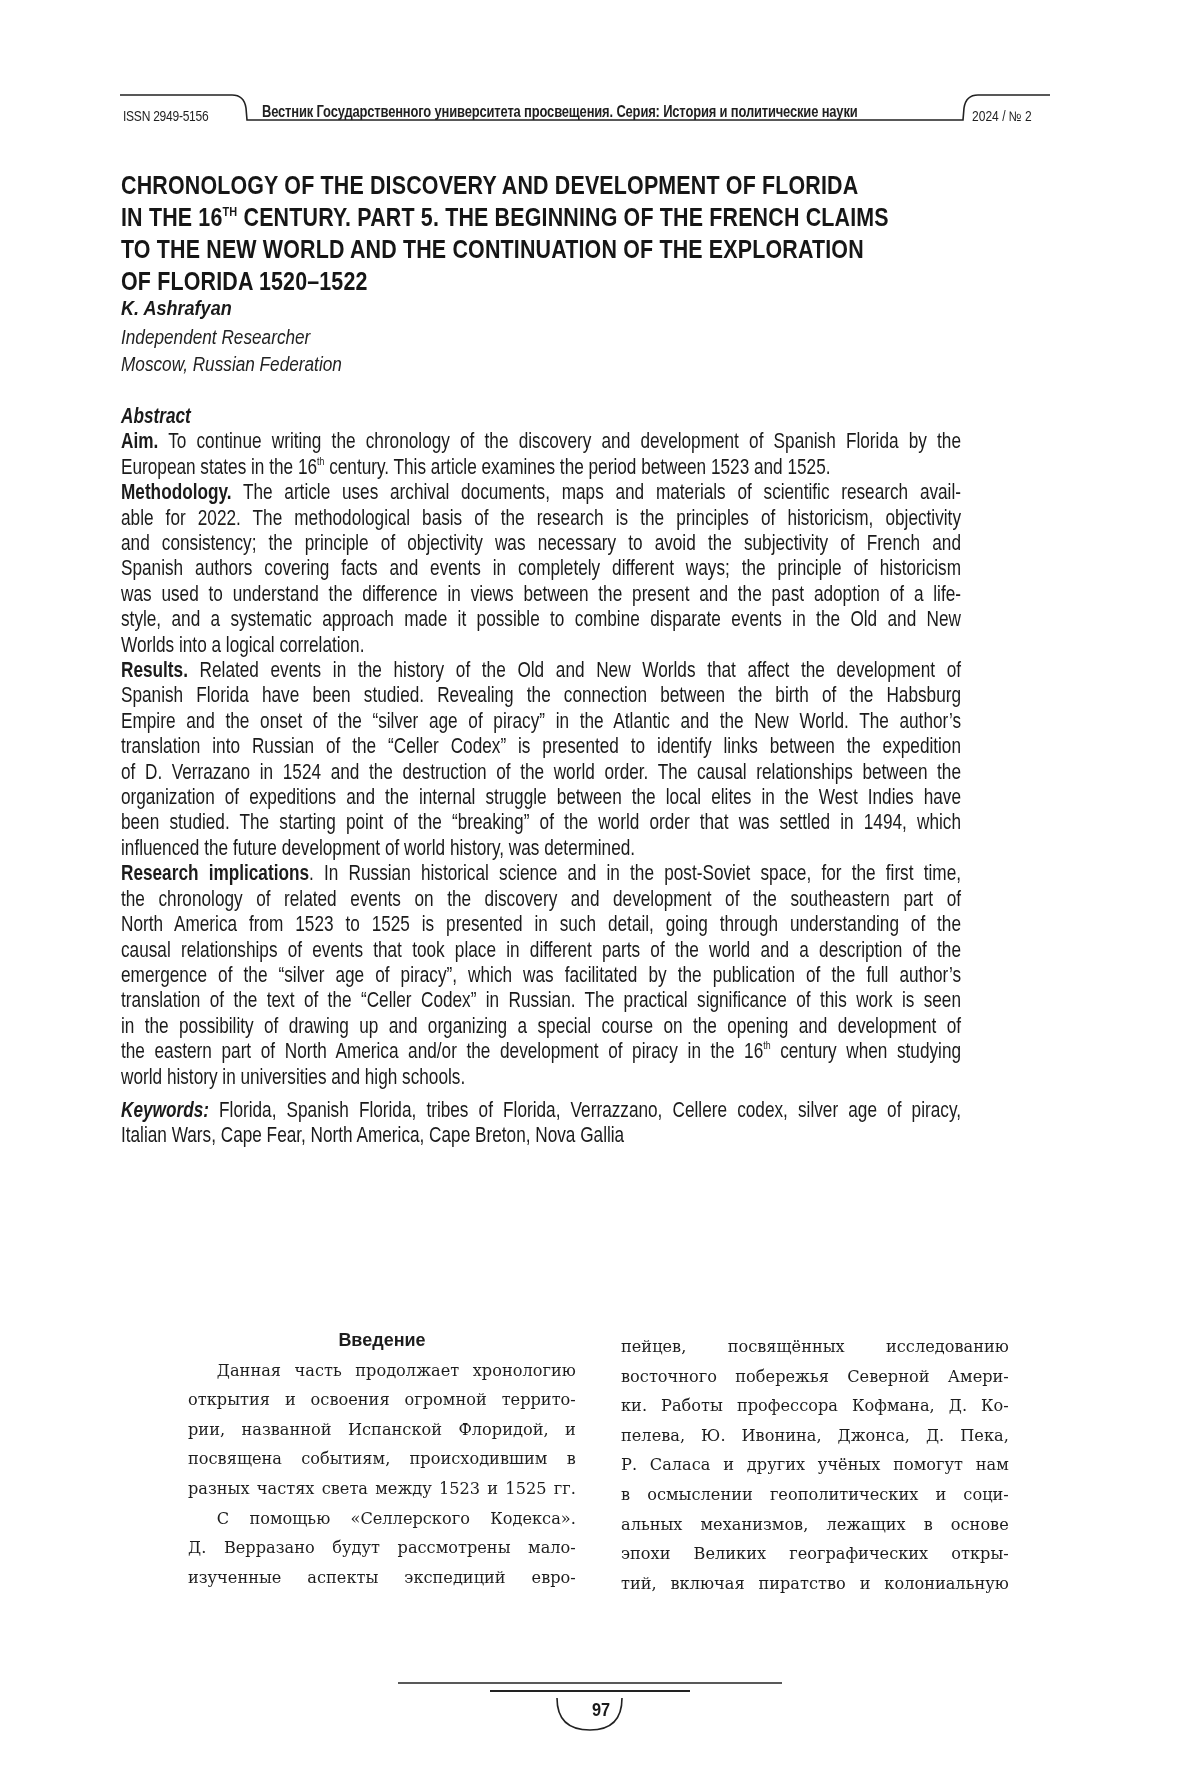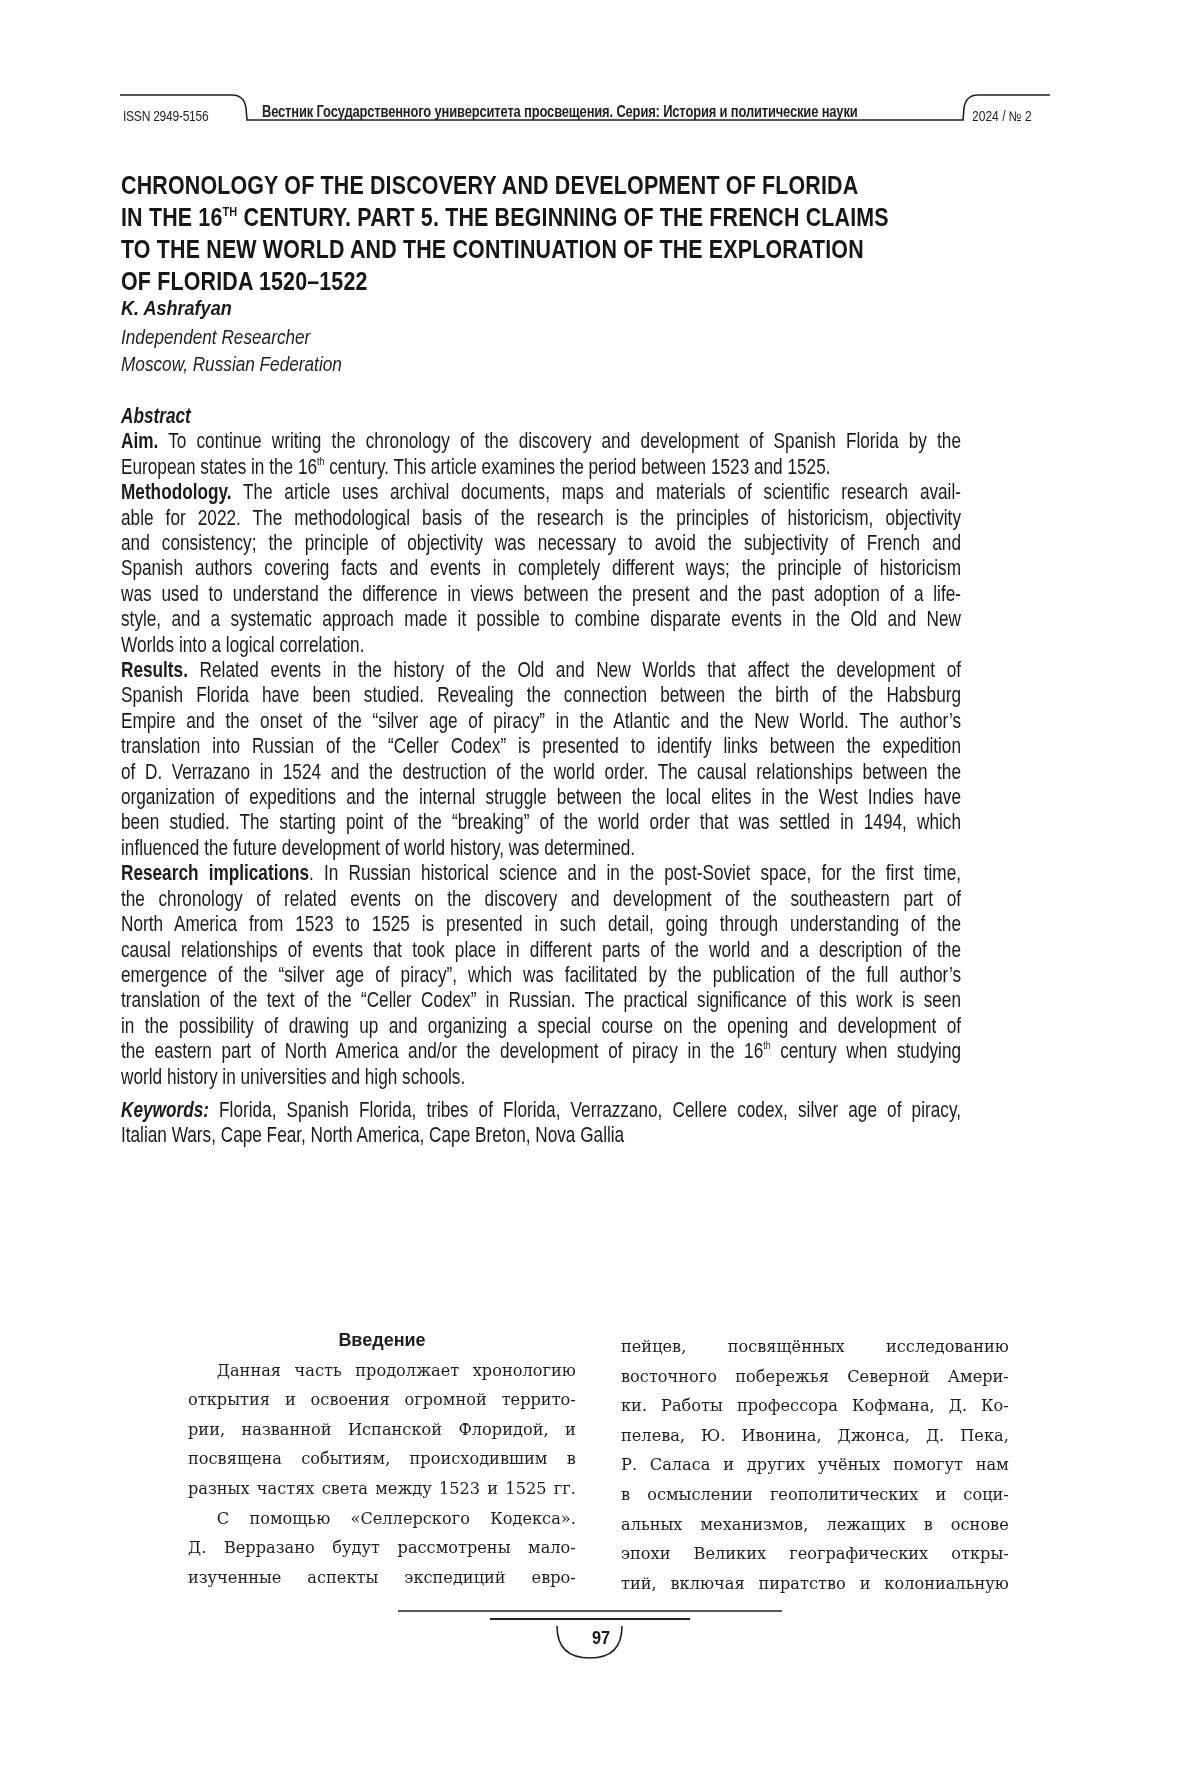--- a/index.html
+++ b/index.html
@@ -34,21 +34,21 @@
 
     
     .col { position: absolute; top: 1332px; width: 388px; font-family: "DejaVu Serif", serif; font-size: 17.4px; line-height: 29.6px; color: #1d1d1d; }
     .col.left { left: 152px; margin-left: 36px; }
     .col.right { left: 621px; }
     .col .line { display: block; white-space: nowrap; text-align: justify; text-align-last: justify; transform: scaleX(0.93); transform-origin: left top; width: 417px; }
     .col .line.indent { text-indent: 31px; }
     .col-heading { display: block; text-align: center; font-family: "Liberation Sans", sans-serif; font-weight: bold; font-size: 18px; line-height: 29.6px; width: 388px; margin-top: -6px; }
 
     
-    .footer { position: absolute; left: 0; top: 1600px; width: 992px; height: 90px; }
+    .footer { position: absolute; left: 0; top: 1672px; width: 992px; height: 90px; }
     .footer svg { position: absolute; left: 0; top: 0; }
     .page-num { position: absolute; left: 566px; top: 27px; width: 70px; text-align: center; font-family: "Liberation Sans", sans-serif; font-weight: bold; font-size: 19px; transform: scaleX(0.86); }
   </style>
 </head>
 <body>
 
 <div class="run-header">
   <svg width="1200" height="140">
     <path d="M120 95 L232 95 Q244 95 246 108 L247 120 L963 120 L964 108 Q966 95 978 95 L1050 95" fill="none" stroke="#222" stroke-width="1.6"></path>
   </svg>

